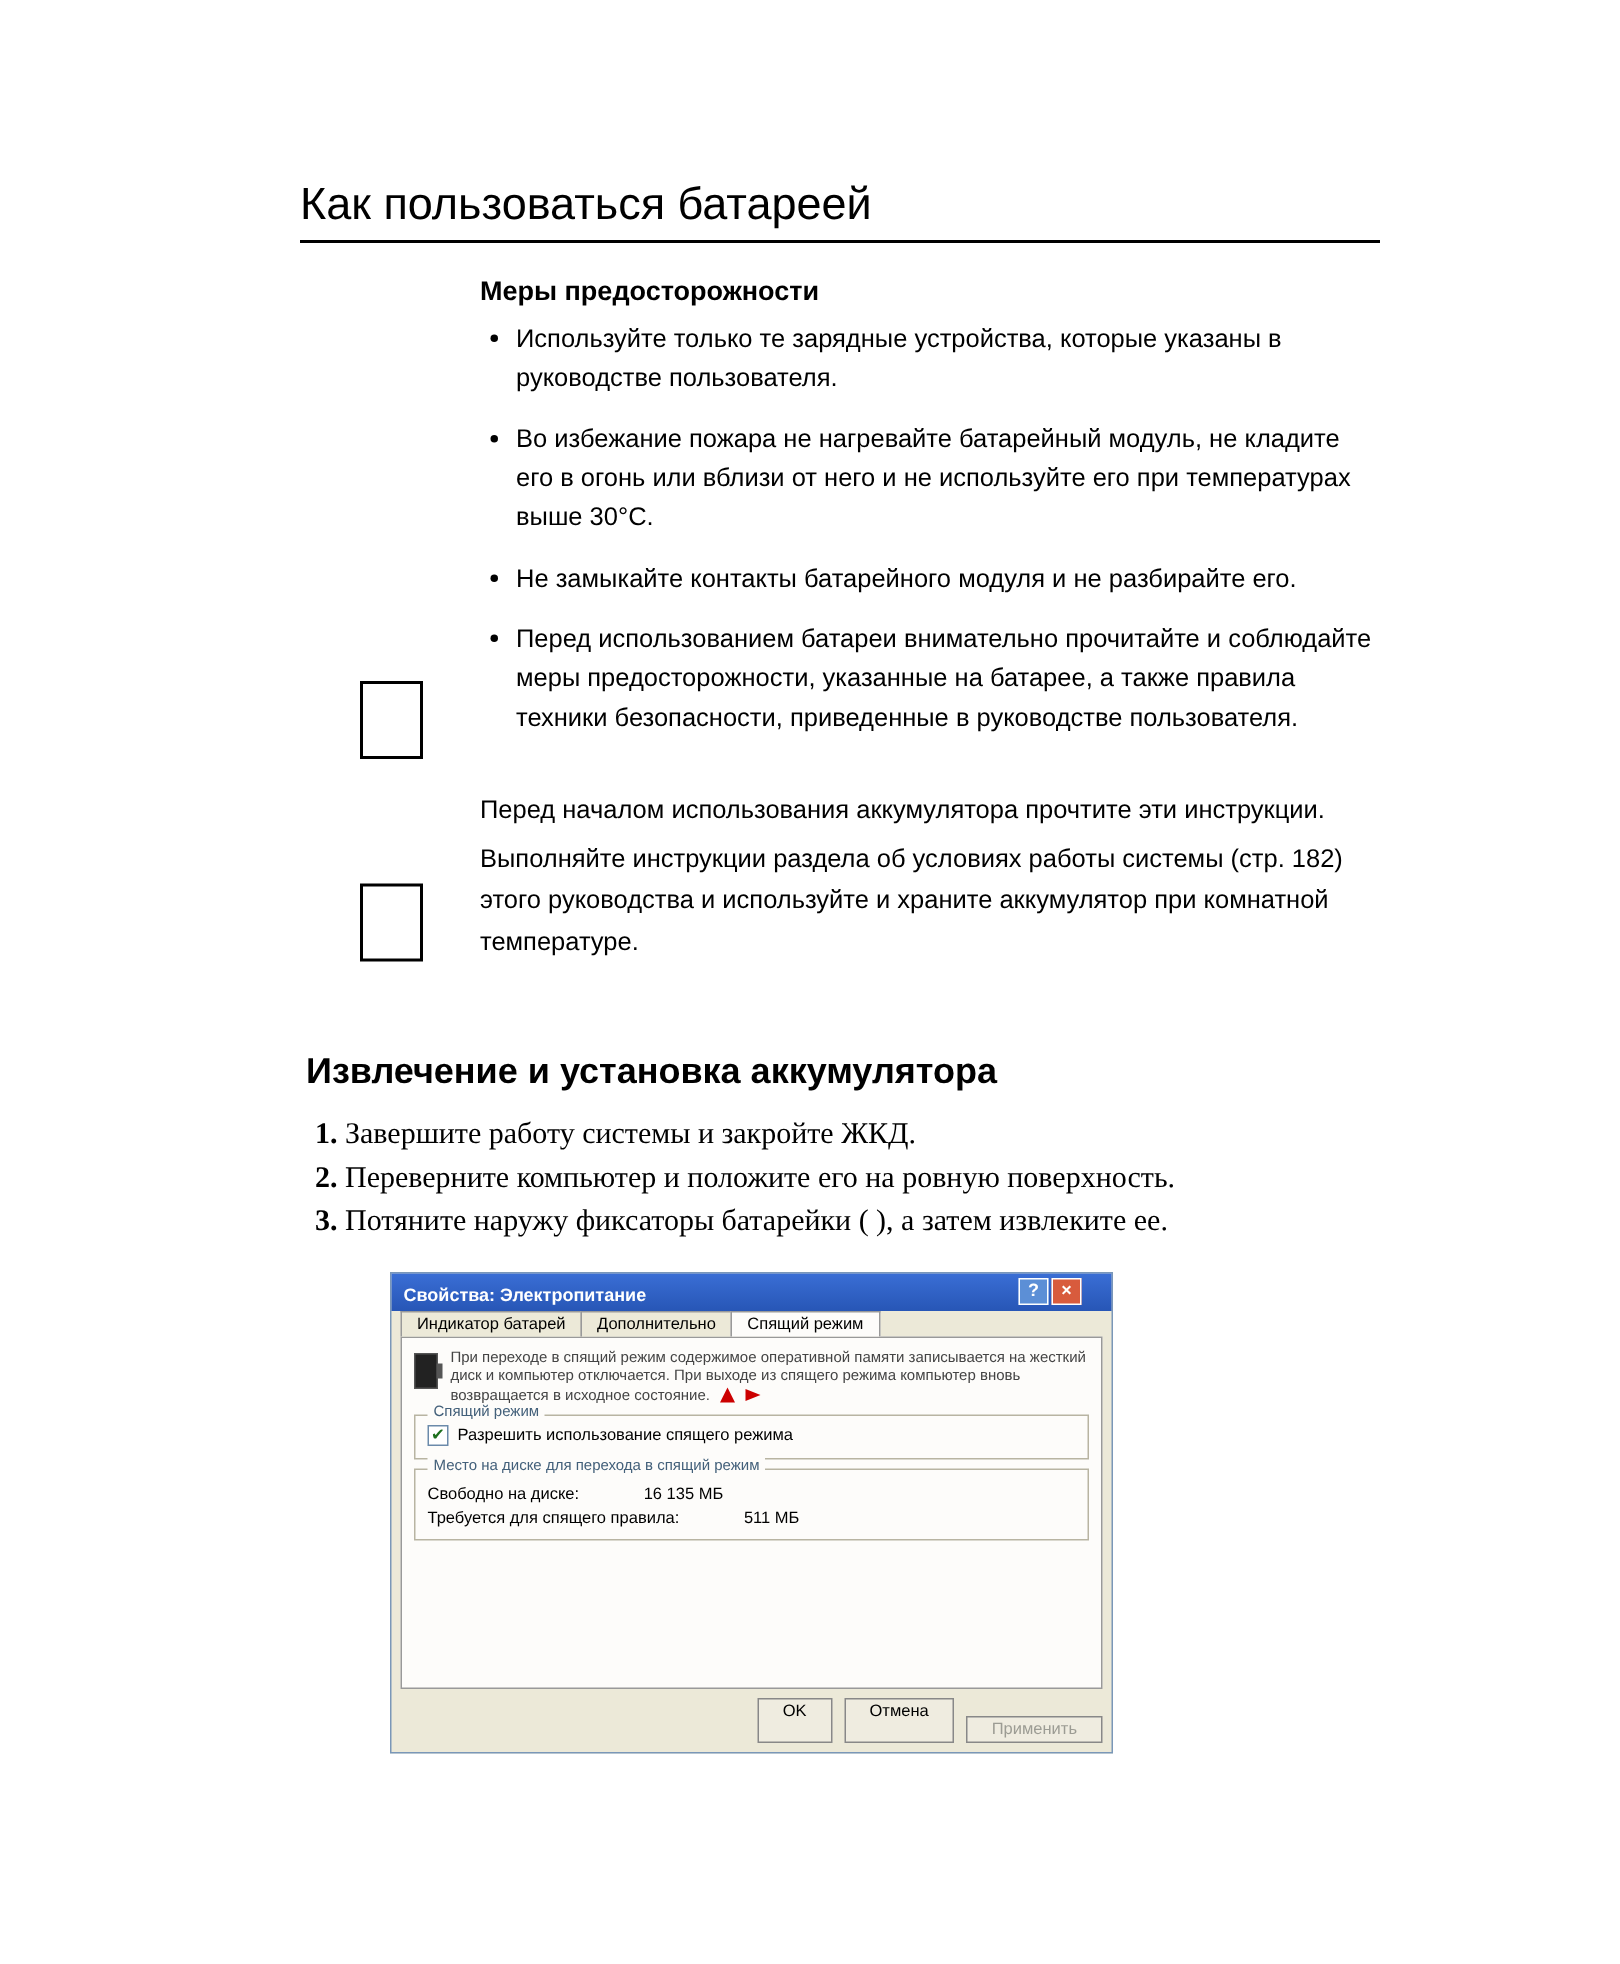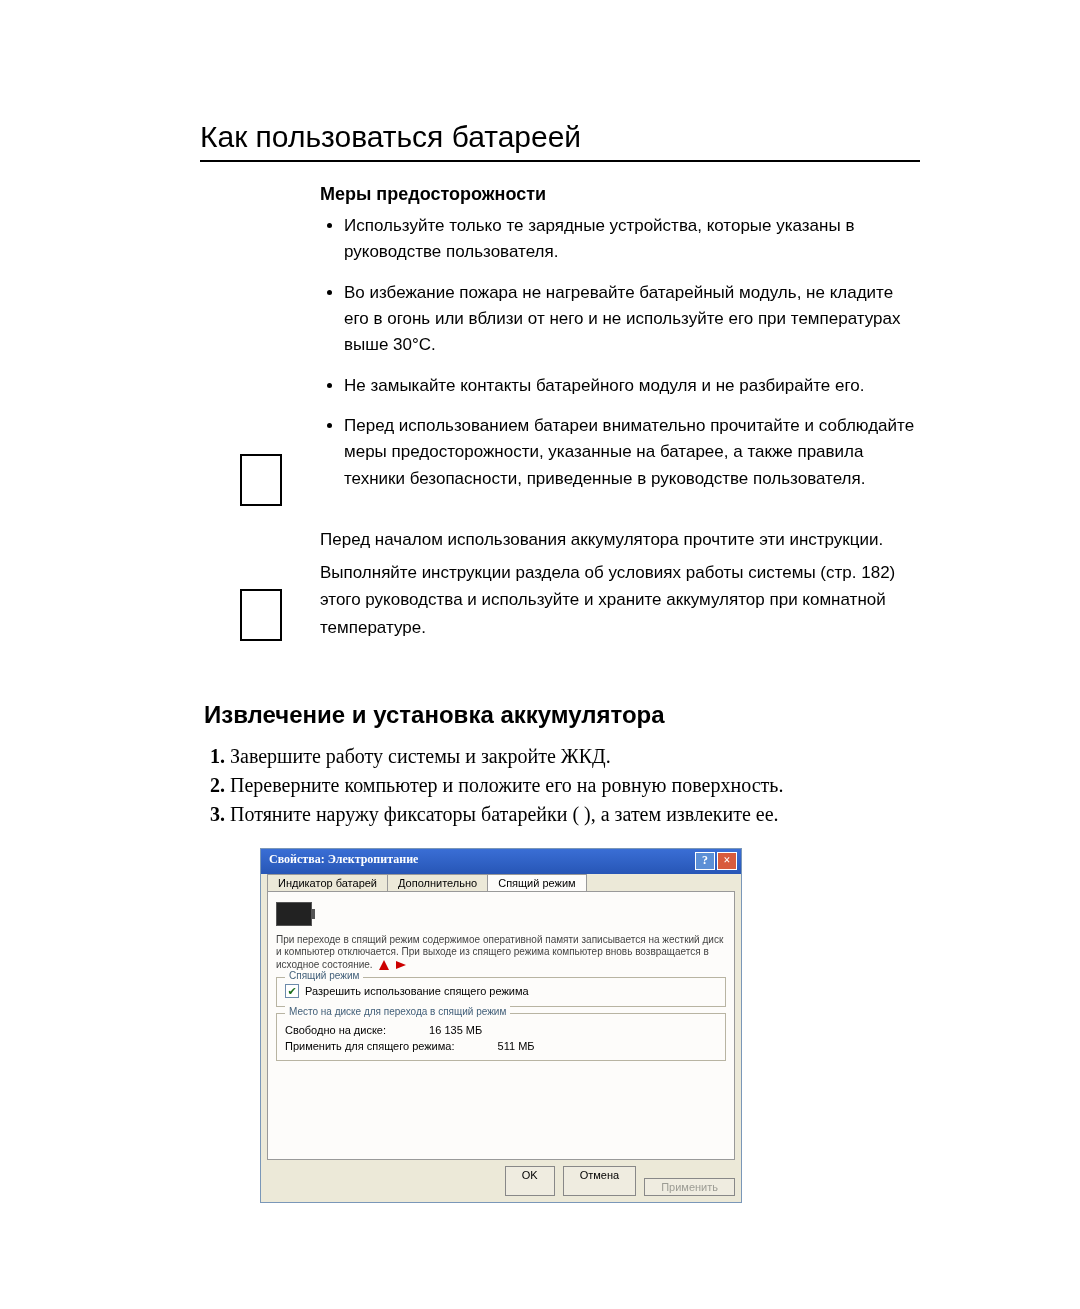--- a/index.html
+++ b/index.html
@@ -87,24 +87,23 @@
     background: #ece9d8;
     font-family: Tahoma, Arial, sans-serif;
     font-size: 11px;
     color: #000;
   }
   .titlebar {
     background: linear-gradient(#3a6ed5, #2756b6);
     color: #fff;
     font-weight: bold;
     font-size: 12px;
-    padding: 3px 4px 4px 8px;
+    padding: 3px 20px 4px 8px;
     display: flex;
-    align-items: flex-start;
-    font-family: Liberation Serif, serif;
+    align-items: flex-end;
   }
   .titlebar .t-title { flex: 1; }
   .winbtn {
     width: 18px; height: 16px;
     margin-left: 2px;
     border: 1px solid #fff;
     background: #d85b3d;
     color: #fff;
     font-size: 12px;
     line-height: 14px;
@@ -119,21 +118,21 @@
     background:#ece9d8;
     padding:2px 10px;
     margin-right:-1px;
     font-size:11px;
   }
   .tab.active { background:#fdfcfa; position:relative; z-index:2; }
   .tab-body {
     border:1px solid #999; background:#fdfcfa;
     margin:0 6px; padding:8px;
   }
-  .info-row { display:flex; gap:8px; margin-bottom:6px;flex-direction:column; }
+  .info-row { display:flex; gap:8px; margin-bottom:6px; }
   .battery-icon {
     width:34px; height:22px; background:#222; border:1px solid #555;
     position:relative; margin-top:2px;
   }
   .battery-icon::after{
     content:''; position:absolute; right:-4px; top:6px;
     width:4px; height:10px; background:#555;
   }
   .info-text { font-size:10px; color:#444; line-height:1.25; }
   .arrow-up, .arrow-right {
@@ -237,21 +236,21 @@
         </div>
       </div>
 
       <div class="group">
         <span class="g-title">Место на диске для перехода в спящий режим</span>
         <div class="kv">
           <span>Свободно на диске:</span>
           <span class="v">16 135 МБ</span>
         </div>
         <div class="kv">
-          <span>Применить для спящего режима:</span>
+          <span>Требуется для спящего правила:</span>
           <span class="v">511 МБ</span>
         </div>
       </div>
 
       <div class="spacer-panel"></div>
     </div>
 
     <div class="dlg-buttons">
       <div class="btn">OK</div>
       <div class="btn">Отмена</div>

